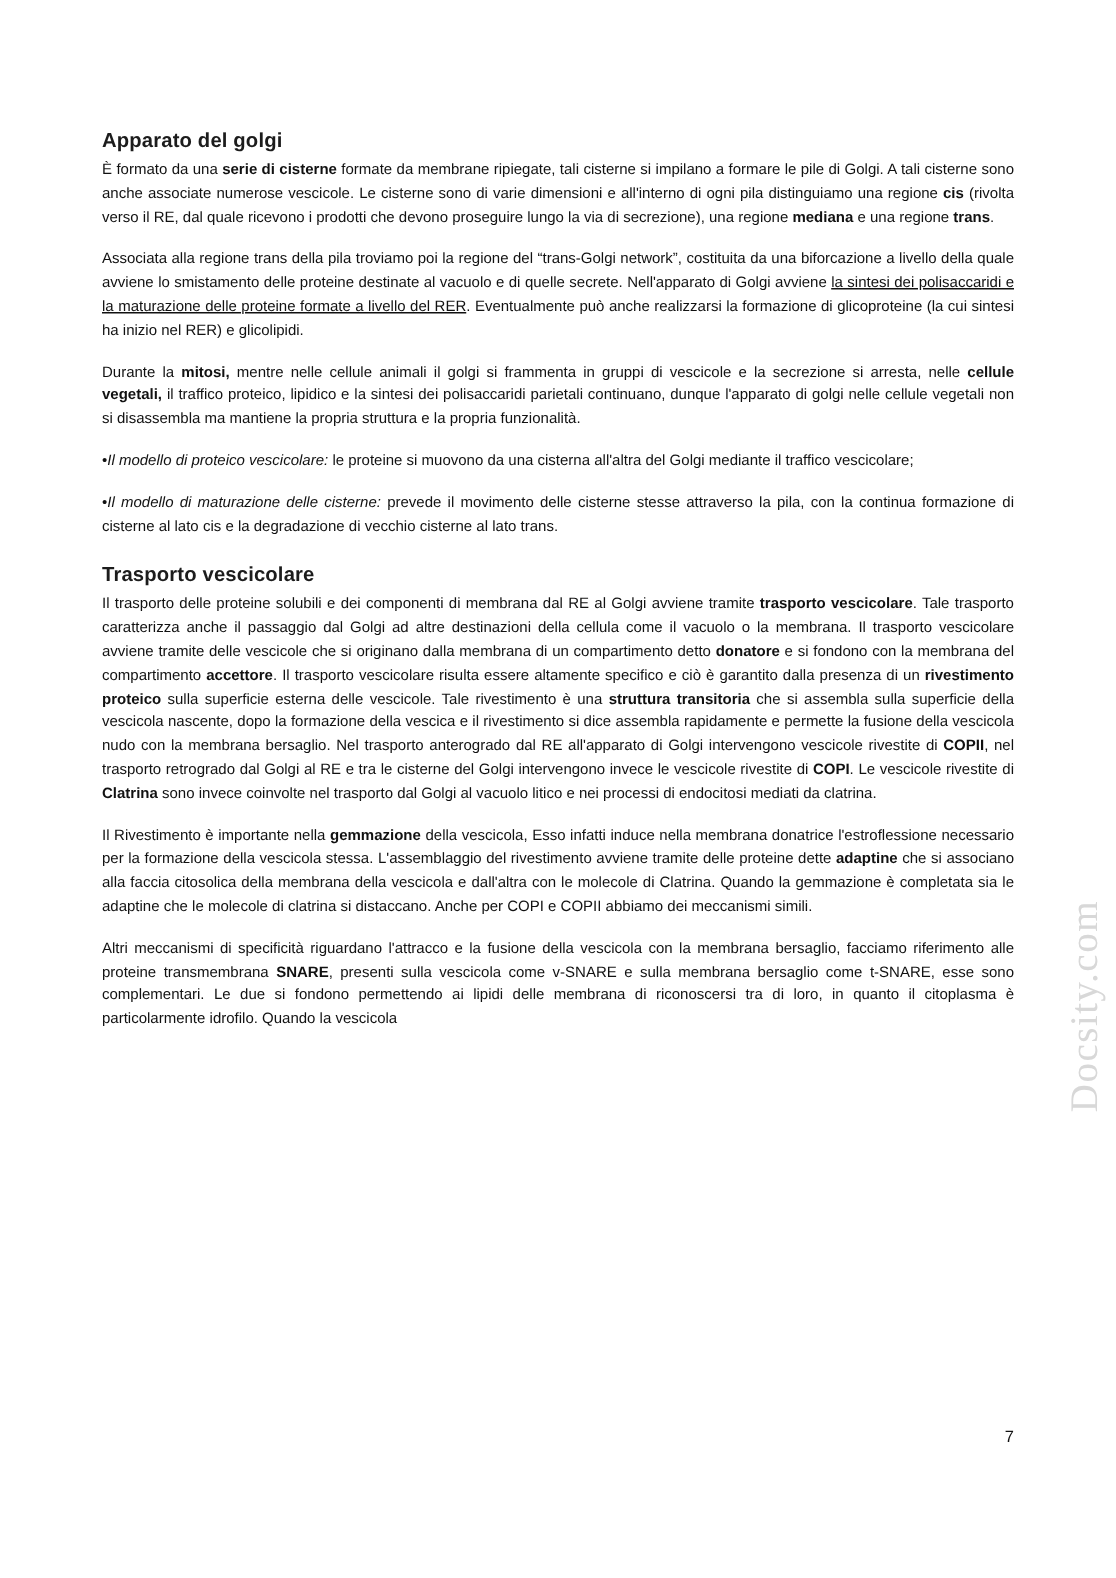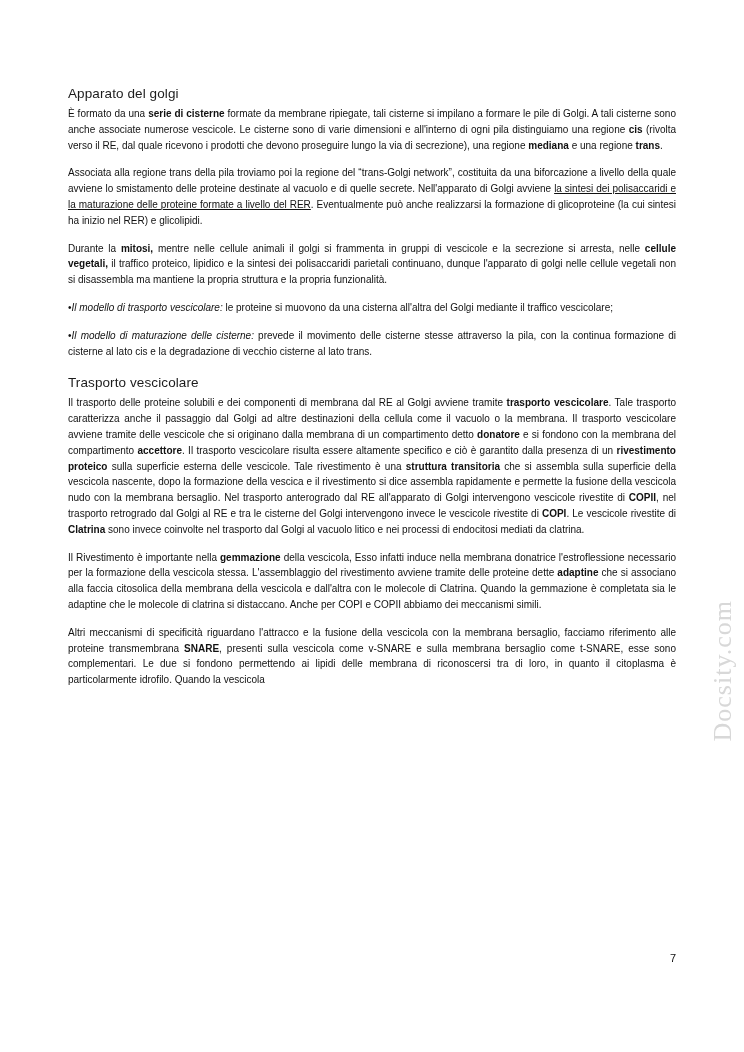--- a/index.html
+++ b/index.html
@@ -24,21 +24,21 @@
     background: #ffffff;
   }
   .content {
     position: absolute;
     left: 68px;
     top: 86px;
     width: 608px;
   }
   h2.section-title {
     font-size: 13.5px;
-    font-weight: 400;
+    font-weight: 700;
     color: #1c1c1c;
     margin: 0 0 5px 0;
     letter-spacing: 0.1px;
   }
   h2.section-title.second {
     margin-top: 16px;
   }
   p.para {
     font-size: 10px;
     line-height: 1.58;
@@ -84,21 +84,21 @@
 <div class="page">
 
   <div class="content">
 
     <h2 class="section-title">Apparato del golgi</h2>
 
     <div>
       <p class="para">È formato da una <b>serie di cisterne</b> formate da membrane ripiegate, tali cisterne si impilano a formare le pile di Golgi. A tali cisterne sono anche associate numerose vescicole. Le cisterne sono di varie dimensioni e all'interno di ogni pila distinguiamo una regione <b>cis</b> (rivolta verso il RE, dal quale ricevono i prodotti che devono proseguire lungo la via di secrezione), una regione <b>mediana</b> e una regione <b>trans</b>.</p>
       <p class="para">Associata alla regione trans della pila troviamo poi la regione del “trans-Golgi network”, costituita da una biforcazione a livello della quale avviene lo smistamento delle proteine destinate al vacuolo e di quelle secrete. Nell'apparato di Golgi avviene <u>la sintesi dei polisaccaridi e la maturazione delle proteine formate a livello del RER</u>. Eventualmente può anche realizzarsi la formazione di glicoproteine (la cui sintesi ha inizio nel RER) e glicolipidi.</p>
       <p class="para gap">Durante la <b>mitosi,</b> mentre nelle cellule animali il golgi si frammenta in gruppi di vescicole e la secrezione si arresta, nelle <b>cellule vegetali,</b> il traffico proteico, lipidico e la sintesi dei polisaccaridi parietali continuano, dunque l'apparato di golgi nelle cellule vegetali non si disassembla ma mantiene la propria struttura e la propria funzionalità.</p>
-      <p class="para">•<i>Il modello di trasporto vescicolare:</i> le proteine si muovono da una cisterna all'altra del Golgi mediante il traffico vescicolare;</p>
+      <p class="para">•<i>Il modello di proteico vescicolare:</i> le proteine si muovono da una cisterna all'altra del Golgi mediante il traffico vescicolare;</p>
       <p class="para">•<i>Il modello di maturazione delle cisterne:</i> prevede il movimento delle cisterne stesse attraverso la pila, con la continua formazione di cisterne al lato cis e la degradazione di vecchio cisterne al lato trans.</p>
     </div>
 
     <h2 class="section-title second">Trasporto vescicolare</h2>
 
     <div>
       <p class="para">Il trasporto delle proteine solubili e dei componenti di membrana dal RE al Golgi avviene tramite <b>trasporto vescicolare</b>. Tale trasporto caratterizza anche il passaggio dal Golgi ad altre destinazioni della cellula come il vacuolo o la membrana. Il trasporto vescicolare avviene tramite delle vescicole che si originano dalla membrana di un compartimento detto <b>donatore</b> e si fondono con la membrana del compartimento <b>accettore</b>. Il trasporto vescicolare risulta essere altamente specifico e ciò è garantito dalla presenza di un <b>rivestimento proteico</b> sulla superficie esterna delle vescicole. Tale rivestimento è una <b>struttura transitoria</b> che si assembla sulla superficie della vescicola nascente, dopo la formazione della vescica e il rivestimento si dice assembla rapidamente e permette la fusione della vescicola nudo con la membrana bersaglio. Nel trasporto anterogrado dal RE all'apparato di Golgi intervengono vescicole rivestite di <b>COPII</b>, nel trasporto retrogrado dal Golgi al RE e tra le cisterne del Golgi intervengono invece le vescicole rivestite di <b>COPI</b>. Le vescicole rivestite di <b>Clatrina</b> sono invece coinvolte nel trasporto dal Golgi al vacuolo litico e nei processi di endocitosi mediati da clatrina.</p>
       <p class="para gap">Il Rivestimento è importante nella <b>gemmazione</b> della vescicola, Esso infatti induce nella membrana donatrice l'estroflessione necessario per la formazione della vescicola stessa. L'assemblaggio del rivestimento avviene tramite delle proteine dette <b>adaptine</b> che si associano alla faccia citosolica della membrana della vescicola e dall'altra con le molecole di Clatrina. Quando la gemmazione è completata sia le adaptine che le molecole di clatrina si distaccano. Anche per COPI e COPII abbiamo dei meccanismi simili.</p>
       <p class="para gap">Altri meccanismi di specificità riguardano l'attracco e la fusione della vescicola con la membrana bersaglio, facciamo riferimento alle proteine transmembrana <b>SNARE</b>, presenti sulla vescicola come v-SNARE e sulla membrana bersaglio come t-SNARE, esse sono complementari. Le due si fondono permettendo ai lipidi delle membrana di riconoscersi tra di loro, in quanto il citoplasma è particolarmente idrofilo. Quando la vescicola</p>
     </div>

